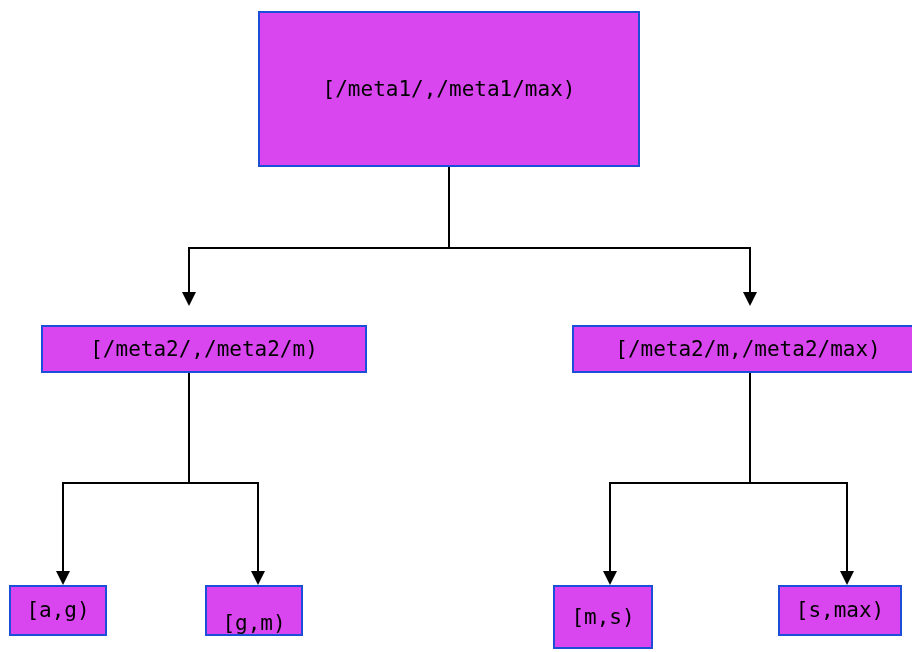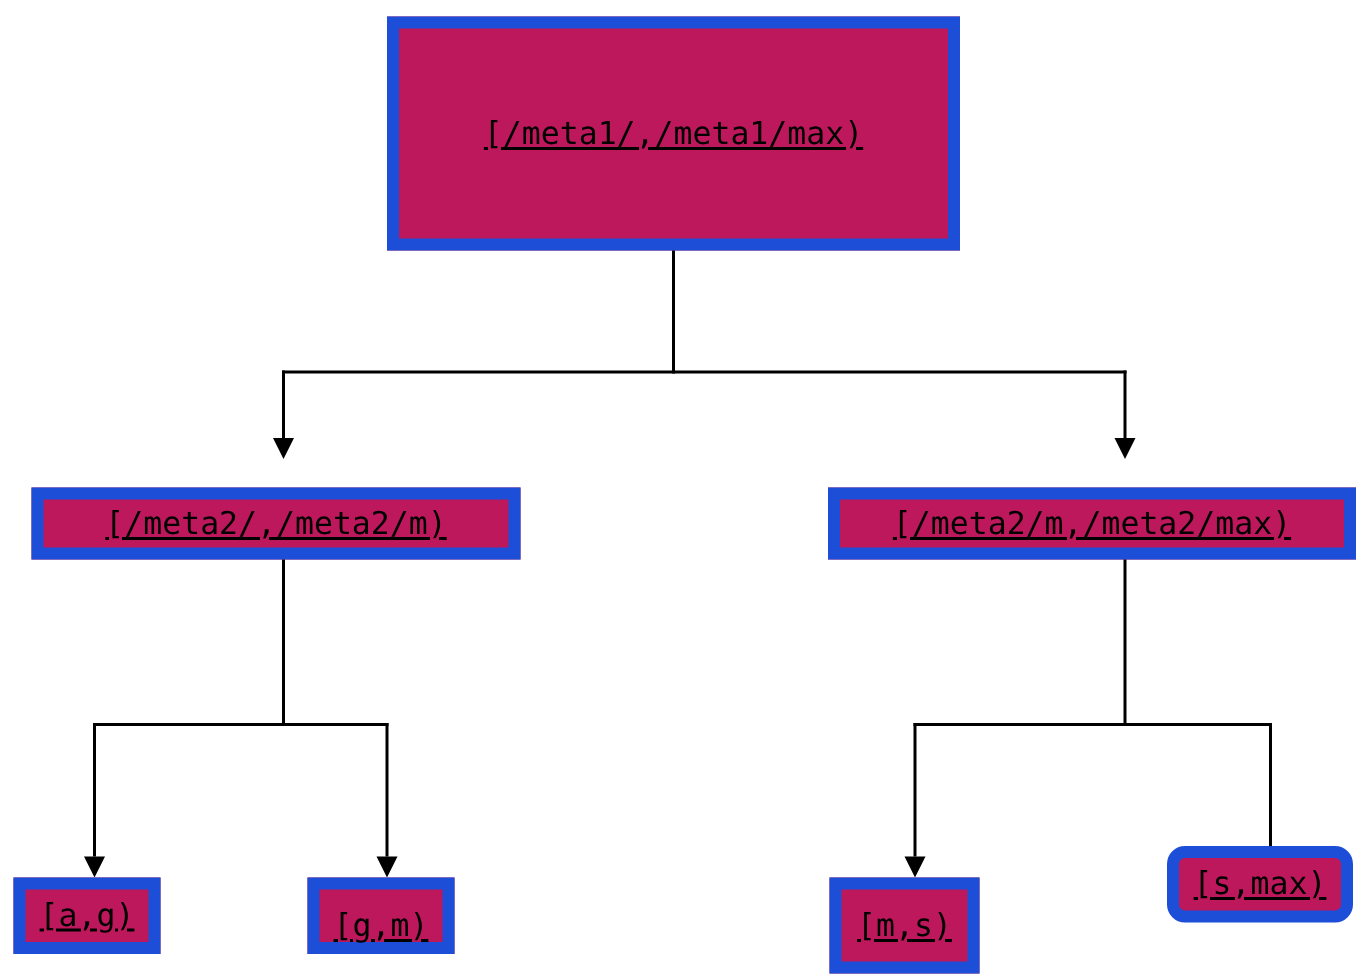--- a/index.html
+++ b/index.html
@@ -12,36 +12,35 @@
     position: relative;
     width: 912px;
     height: 652px;
     background: #ffffff;
     overflow: hidden;
     font-family: "DejaVu Sans Mono", "Liberation Mono", monospace;
   }
   .node {
     position: absolute;
     box-sizing: border-box;
-    border: 8px solid #1d4ed8;
-    background: #be185d;
+    border: 2px solid #1d4ed8;
+    background: #d946ef;
     display: flex;
     align-items: center;
     justify-content: center;
     color: #000000;
     white-space: pre;
     letter-spacing: 0px;
-    text-decoration: underline;
   }
   .node-label {
     display: block;
     line-height: 1;
   }
   .node-root   { font-size: 21px; }
-  .node-mid    { font-size: 21px; }
+  .node-mid    { font-size: 21px; margin-left: 20px; }
   .node-leaf   { font-size: 21px; }
 
   
   .edge-v {
     position: absolute;
     width: 2px;
     background: #000000;
   }
   .edge-h {
     position: absolute;
@@ -100,17 +99,17 @@
   </div>
 
   <div class="node node-leaf" style="left:205px; top:585px; width:98px; height:51px;align-items:flex-end;">
     <span class="node-label">[g,m)</span>
   </div>
 
   <div class="node node-leaf" style="left:553px; top:585px; width:100px; height:64px;">
     <span class="node-label">[m,s)</span>
   </div>
 
-  <div class="node node-leaf" style="left:778px; top:564px; width:124px; height:51px;border-radius:12px;">
+  <div class="node node-leaf" style="left:778px; top:585px; width:124px; height:51px;">
     <span class="node-label">[s,max)</span>
   </div>
 
 </div>
 
 </body></html>

